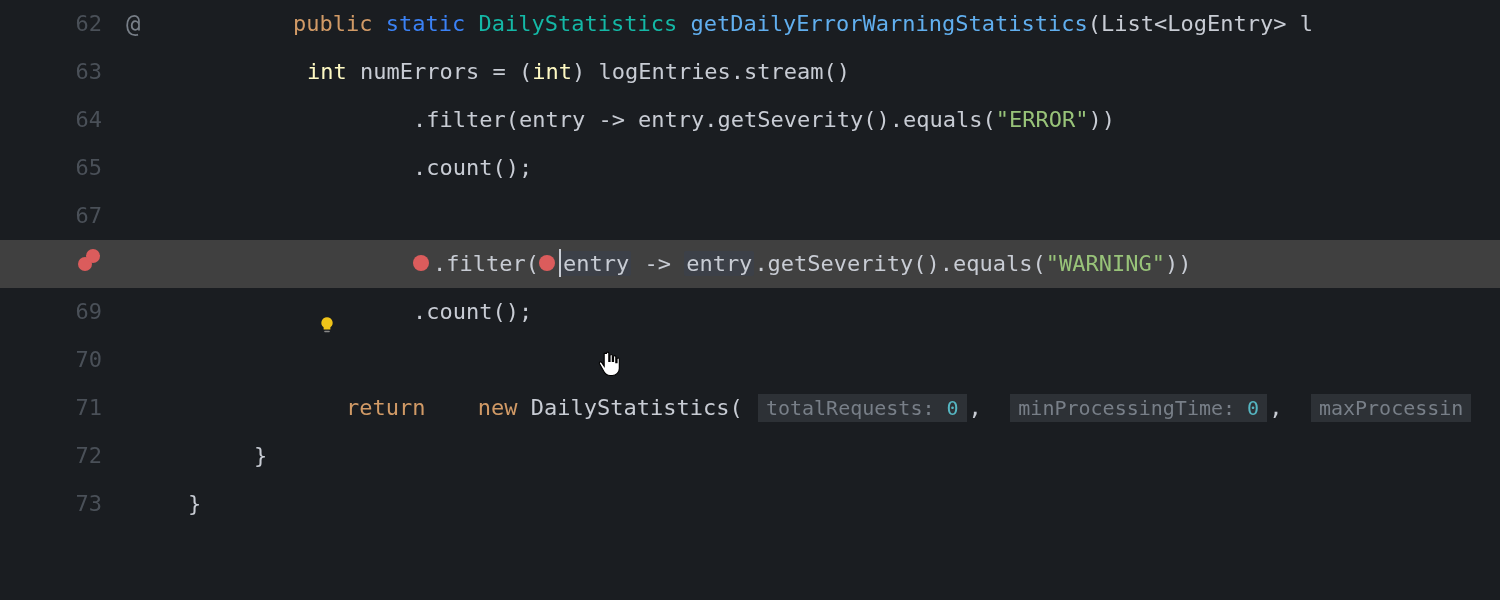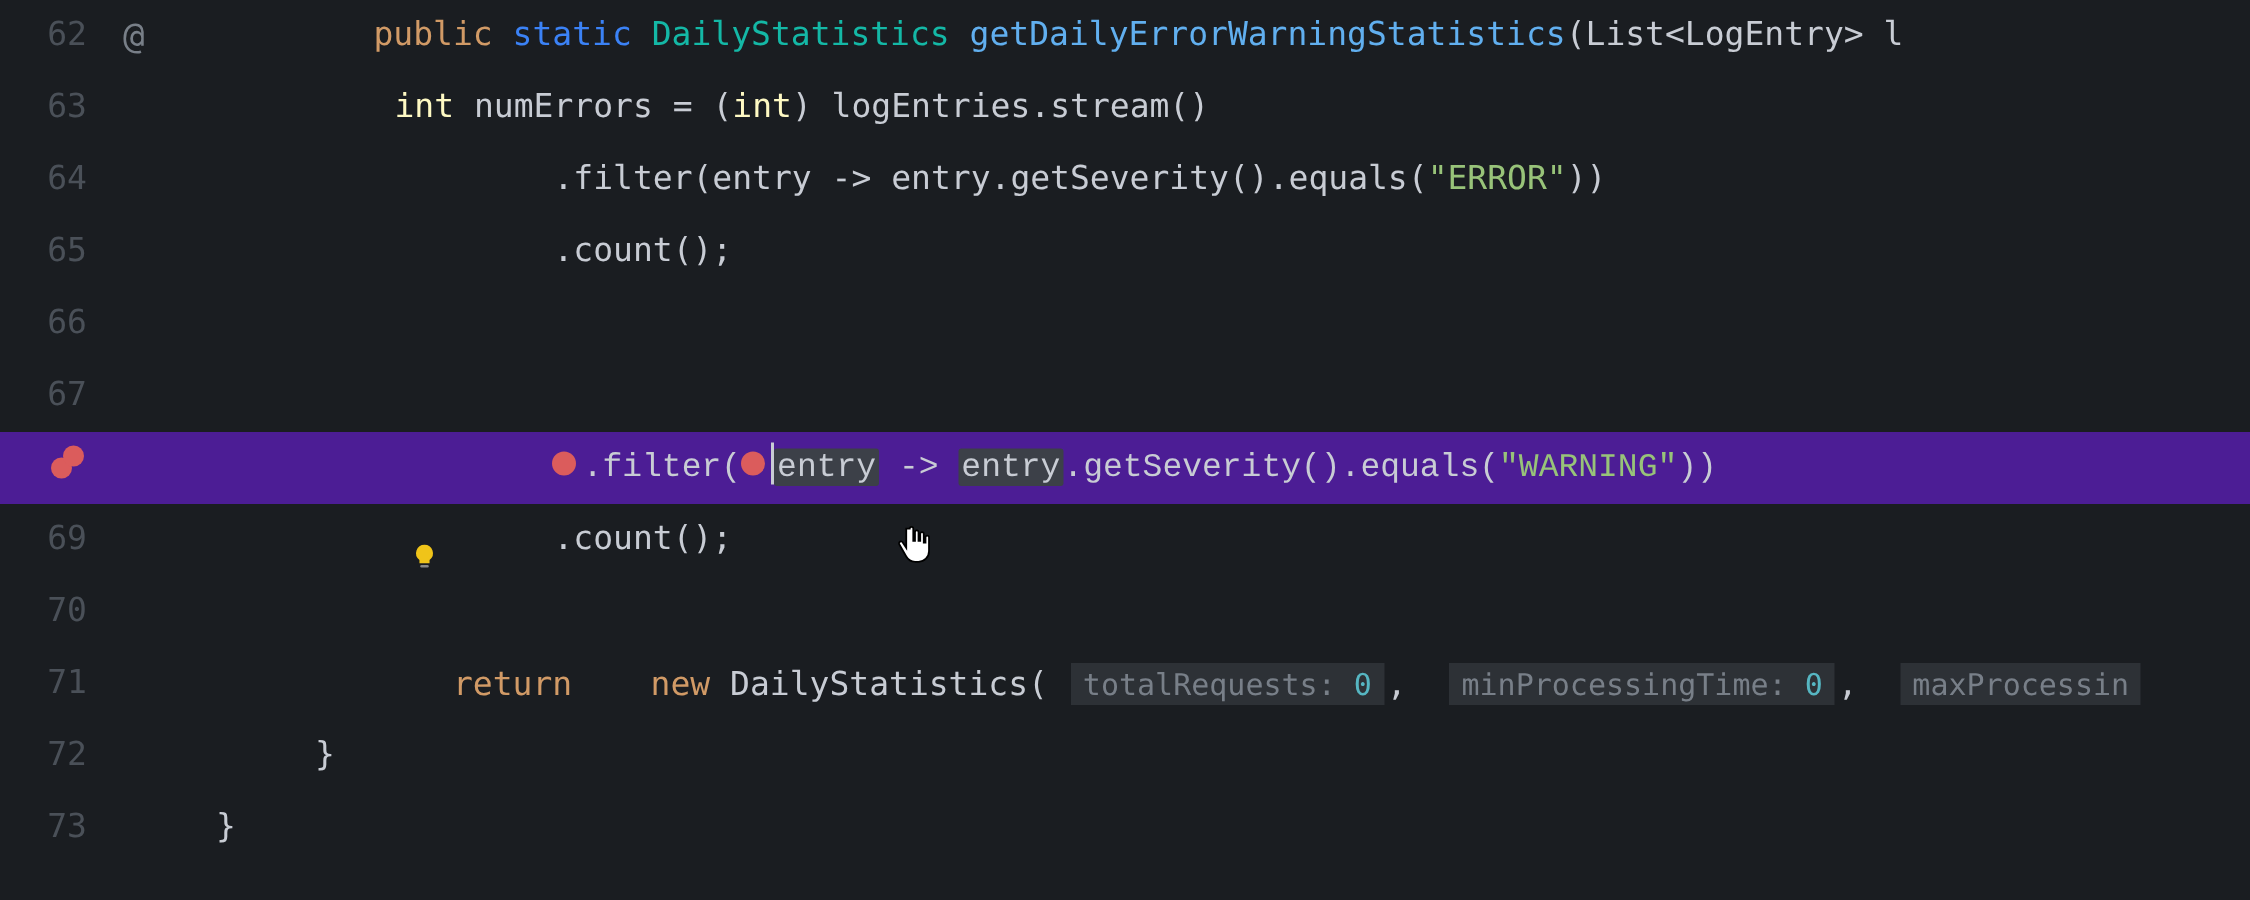--- a/index.html
+++ b/index.html
@@ -22,20 +22,21 @@
       white-space: pre;
       position: relative;
     }
     .gutter {
       width: 70px;
       text-align: right;
       padding-right: 12px;
       color: #4a5058;
       user-select: none;
       flex-shrink: 0;
+      margin-left: 44px;
     }
     .gutter-icons {
       width: 140px;
       display: flex;
       align-items: center;
       flex-shrink: 0;
       position: relative;
     }
     .code { flex: 1; }
     .kw-modifier { color: #d19a66; margin-left: 39px; }
@@ -47,21 +48,21 @@
     .punct { color: #c8ccd4; }
     .param-hint {
       background: #2d3136;
       border-radius: 0;
       padding: 2px 8px;
       color: #787f88;
       font-size: 20px;
       margin: 0 2px;
     }
     .hint-val { color: #56b6c2; }
-    .hl-line { background: #4c1d95; font-family: Liberation Mono, monospace; }
+    .hl-line { background: #404040; }
     .hl-box {
       background: #3c4048;
       border-radius: 2px;
       padding: 0 2px;
     }
     .breakpoint-dbl {
       position: absolute;
       left: 36px;
       display: flex;
     }
@@ -131,25 +132,20 @@
     <div class="gutter-icons"></div>
     <div class="code">            <span>.filter(entry -&gt; entry.getSeverity().equals(</span><span class="string">"ERROR"</span><span>))</span></div>
   </div>
 
   <div class="line">
     <div class="gutter">65</div>
     <div class="gutter-icons"></div>
     <div class="code">            <span>.count();</span></div>
   </div>
 
-  <div class="line">
-    <div class="gutter">66</div>
-    <div class="gutter-icons"></div>
-    <div class="code"></div>
-  </div>
 
   <div class="line">
     <div class="gutter">67</div>
     <div class="gutter-icons"></div>
   </div>
 
   <div class="line hl-line">
     <div class="gutter"></div>
     <div class="gutter-icons">
       <span class="breakpoint-dbl" style="left:-36px;">

